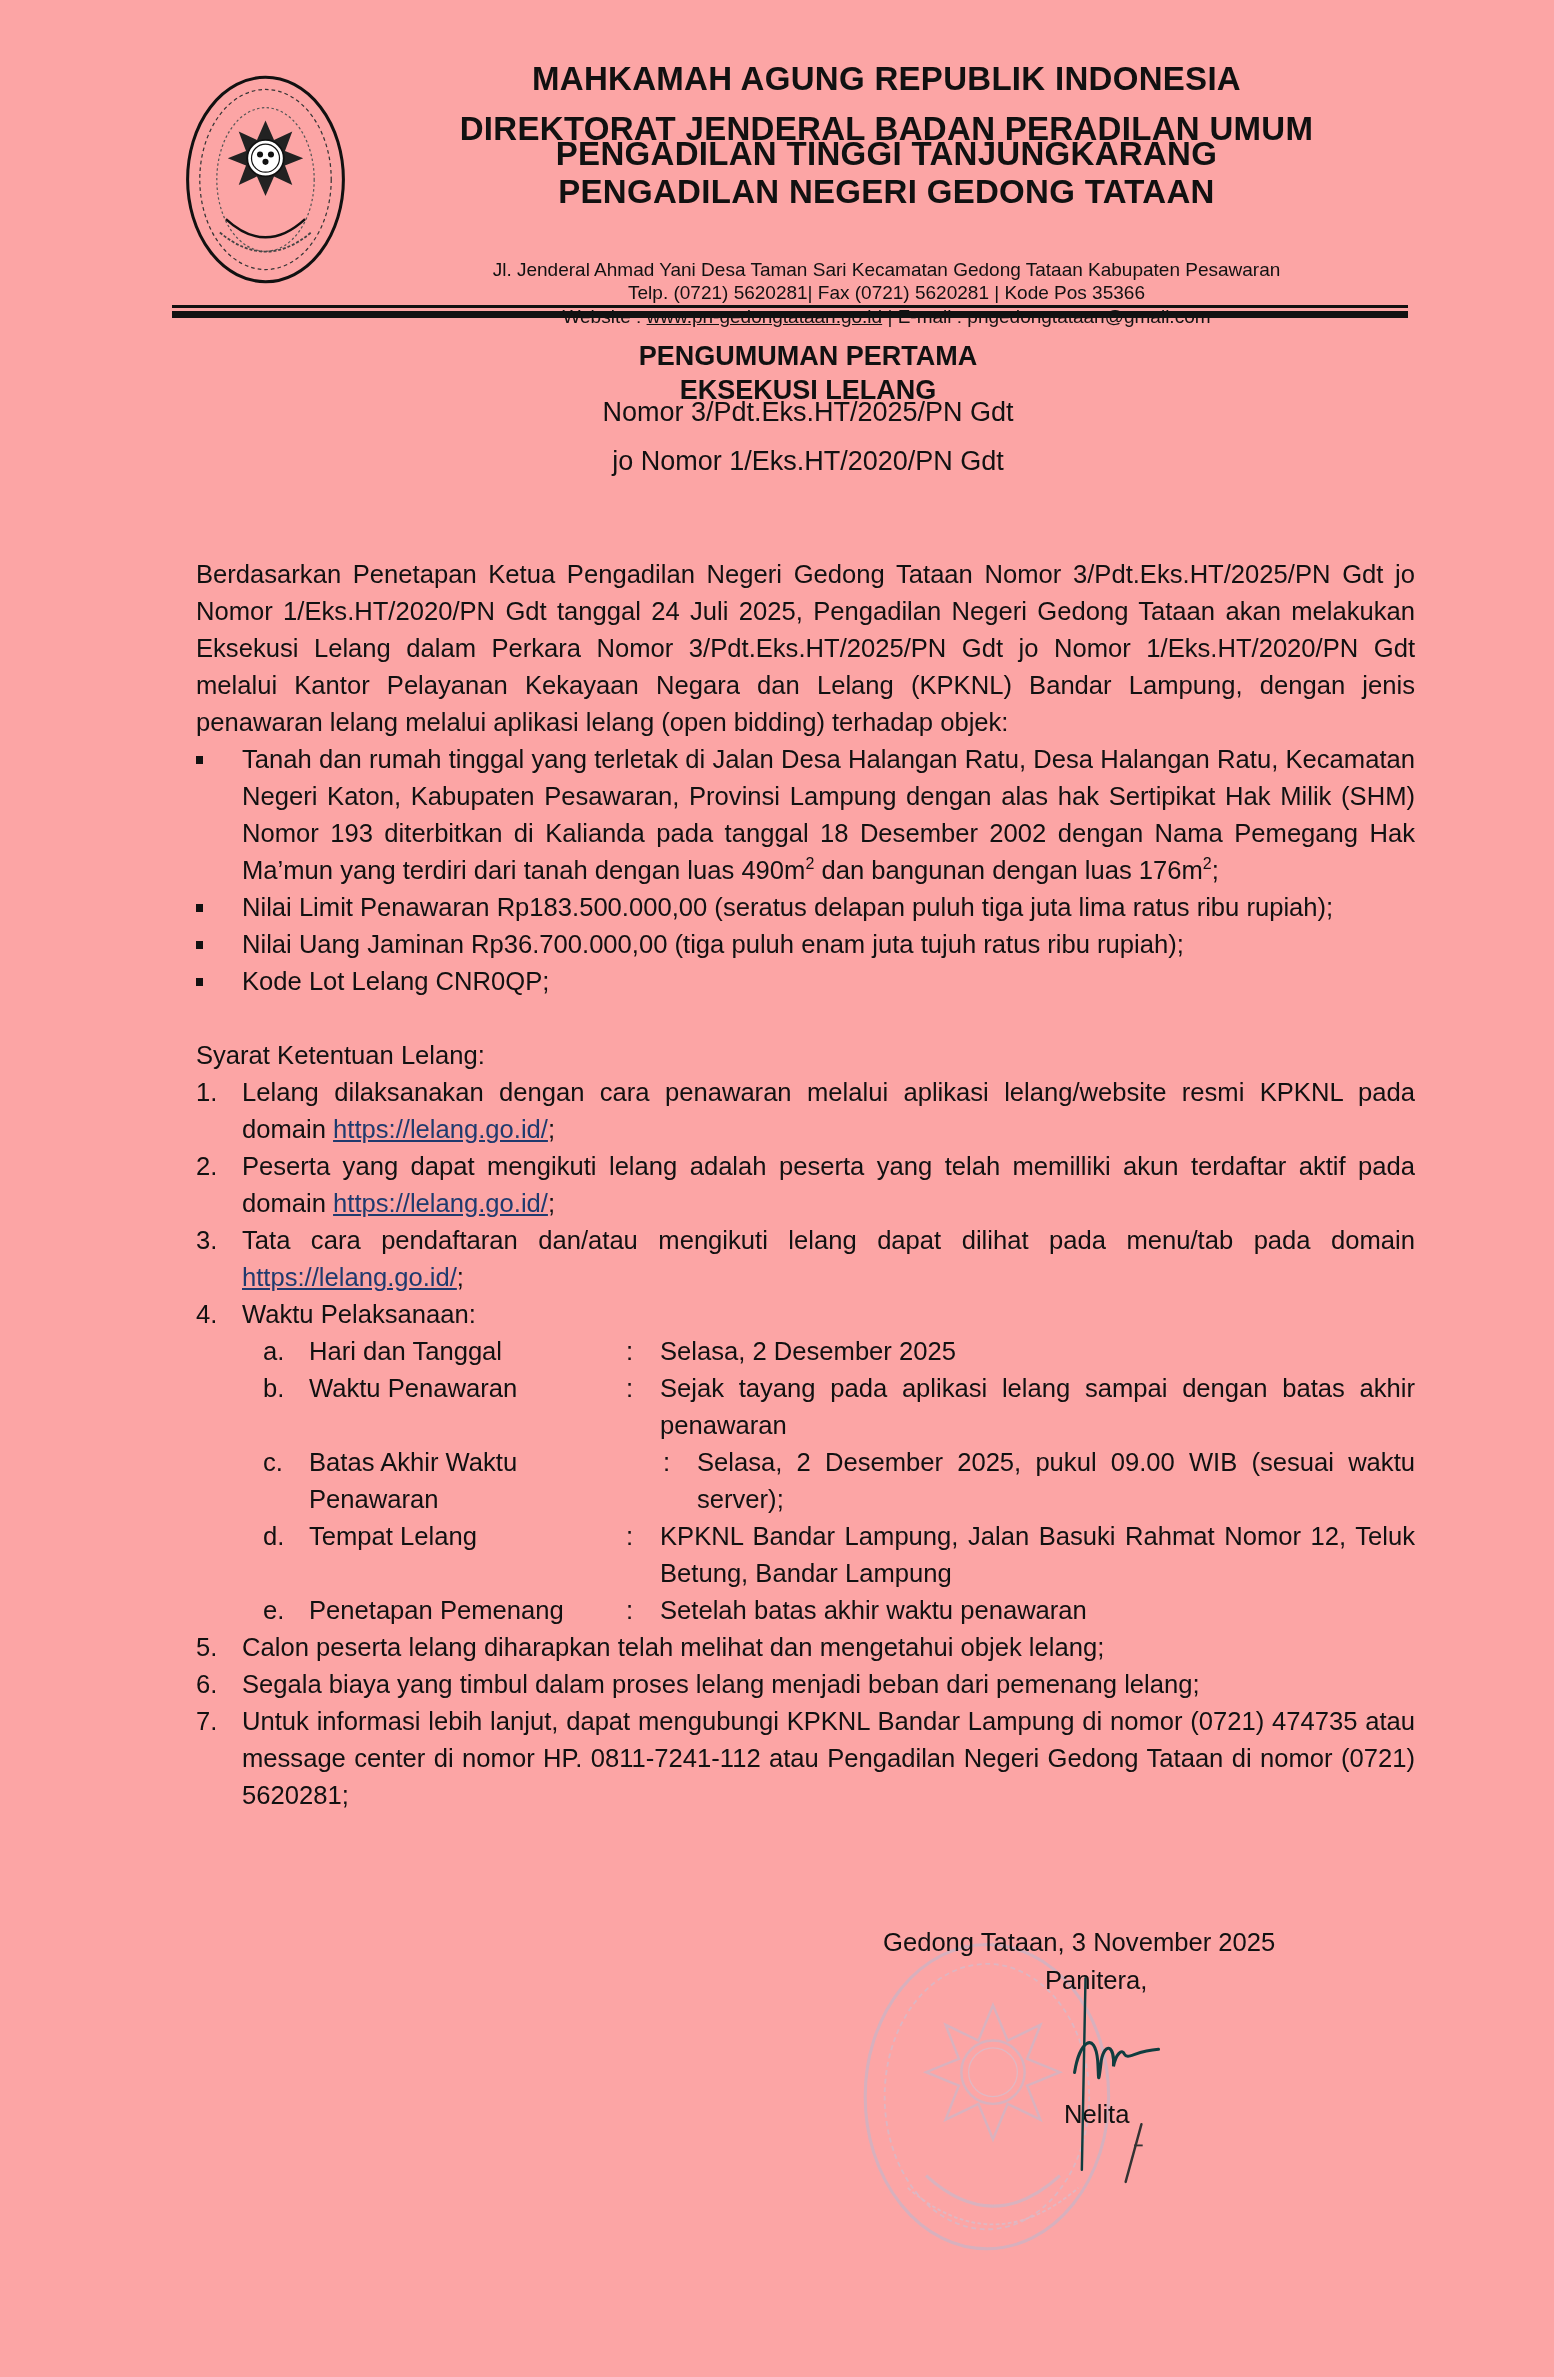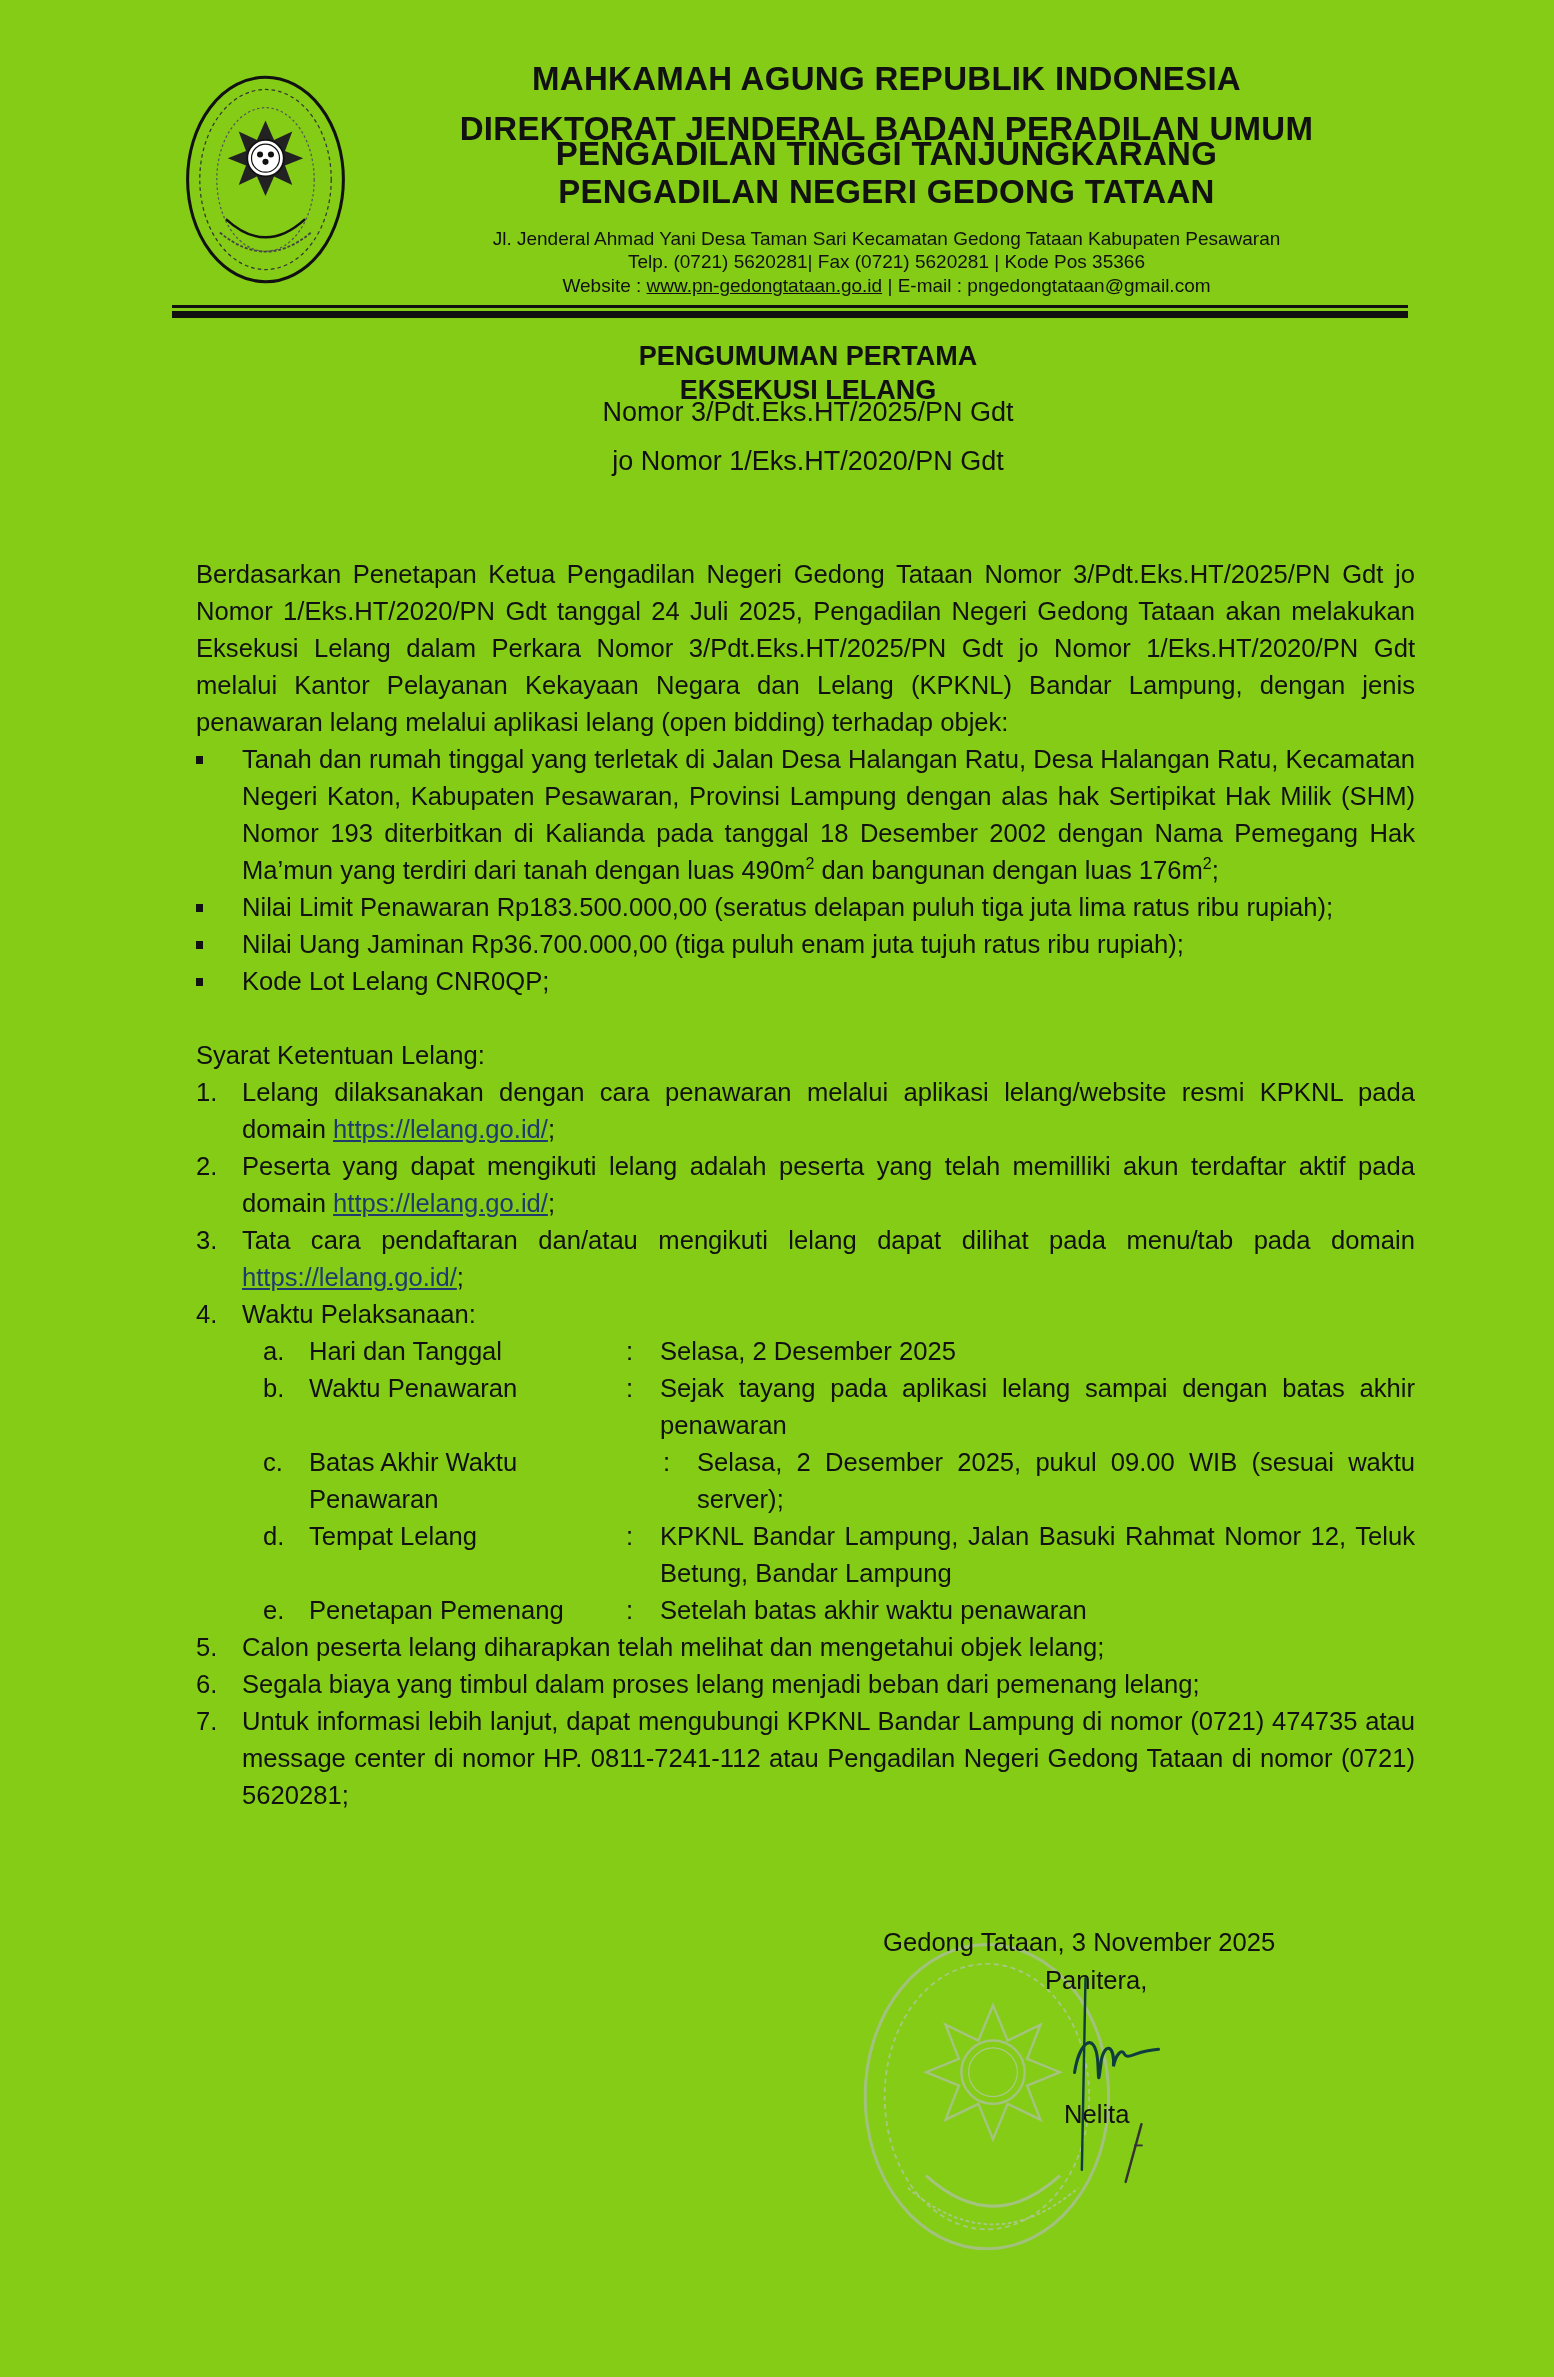--- a/index.html
+++ b/index.html
@@ -1,25 +1,25 @@
 <!DOCTYPE html>
 <html style="font-size:9.8px"><head>
 <meta charset="utf-8">
 <style>
   html, body { margin:0; padding:0; background:#ffffff; }
   body { width:1554px; height:2377px; position:relative; overflow:hidden;
          font-family:"Liberation Sans", sans-serif; color:#111111; }
-  .page { position:absolute; left:0; top:0; width:1554px; height:2377px; background:#84cc16; }
+  .page { position:absolute; left:0; top:0; width:1554px; height:2377px; background:#fca5a5; }
 
   
   .logo { position:absolute; left:183px; top:73px; width:165px; height:213px; }
   .lh { position:absolute; left:341px; width:1091px; text-align:center; }
   .lh-title { font-weight:bold; font-size:33px; line-height:38px; letter-spacing:0.3px; }
   .lh-t1 { top:60px; } .lh-t2 { top:86px;margin-top:24px; } .lh-t3 { top:135px; } .lh-t4 { top:173px; }
-  .lh-small { font-size:19px; line-height:23px; }
+  .lh-small { font-size:19px; line-height:23px;margin-top:31px; }
   .lh-a1 { top:227px; } .lh-a2 { top:250px; } .lh-a3 { top:274px; }
   .lh a, .lh .u { color:#111; text-decoration:underline;text-align:right; }
   .rule1 { position:absolute; left:172px; width:1236px; top:305px; height:3px; background:#111; }
   .rule2 { position:absolute; left:172px; width:1236px; top:311px; height:7.3px; background:#111; }
 
   
   .center { position:absolute; left:183px; width:1250px; text-align:center; }
   .t-bold { font-weight:bold; font-size:27px; line-height:33px; }
   .t-norm { font-size:27px; line-height:33px; }
 

